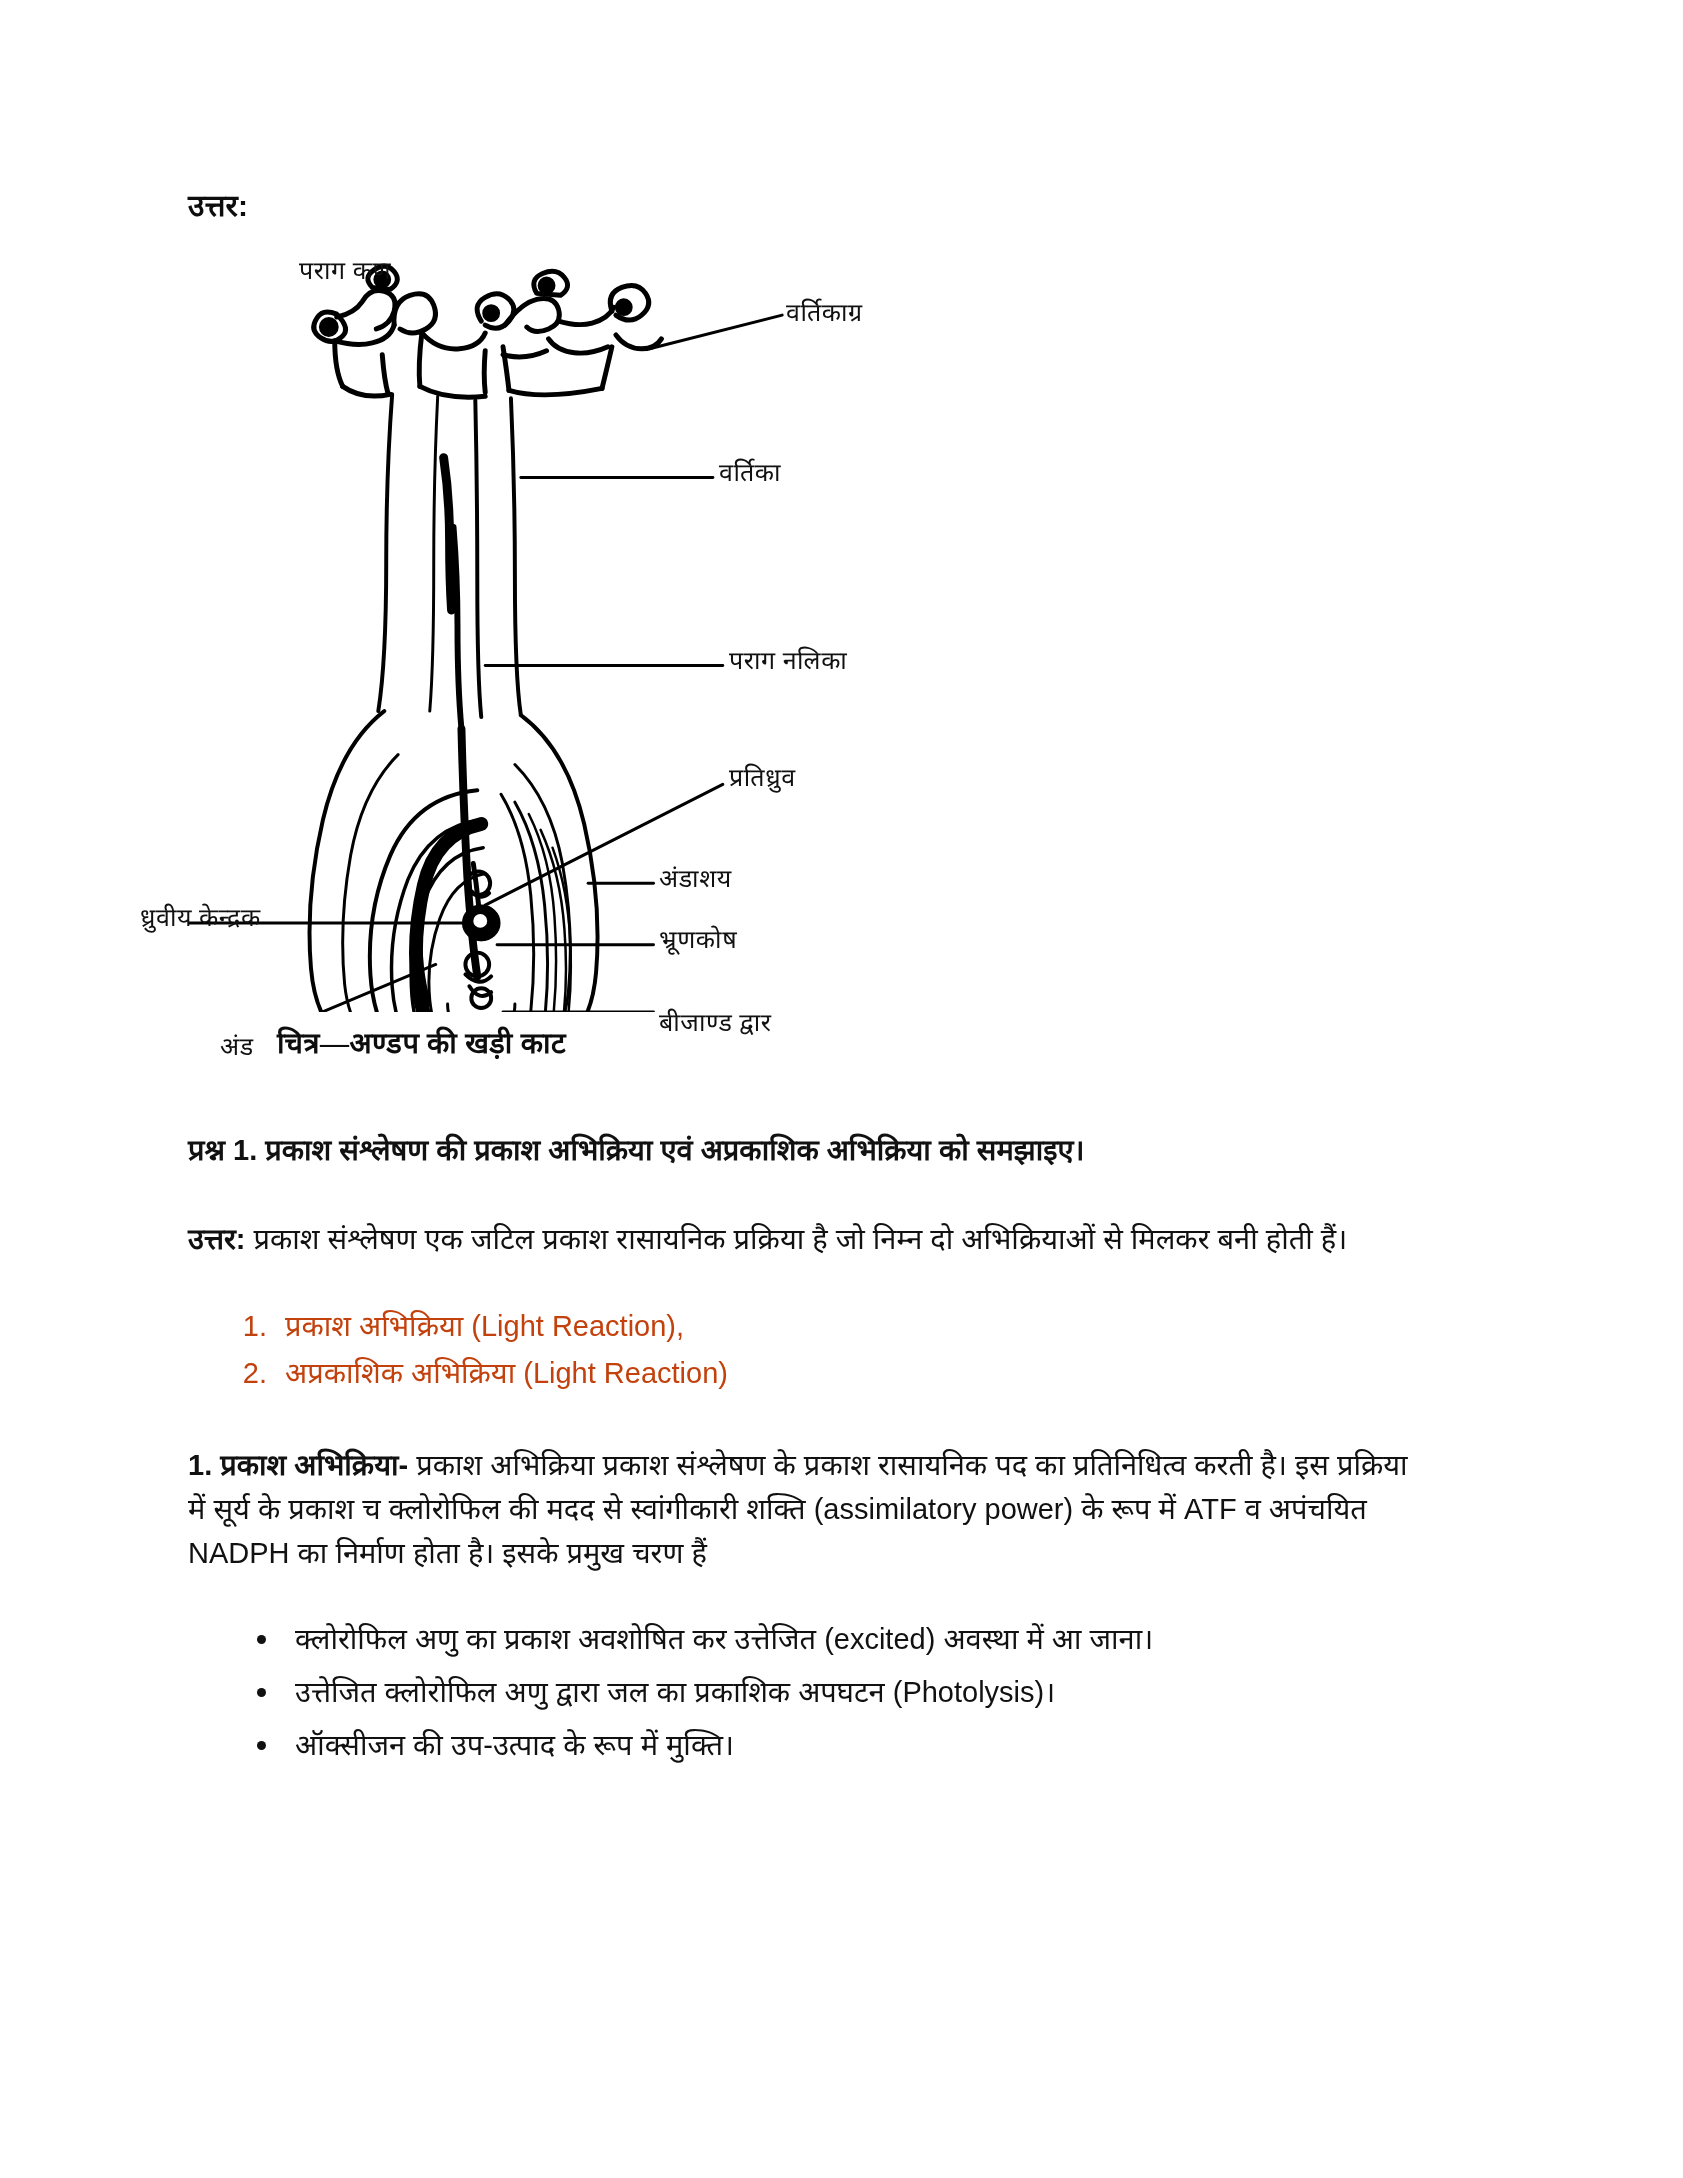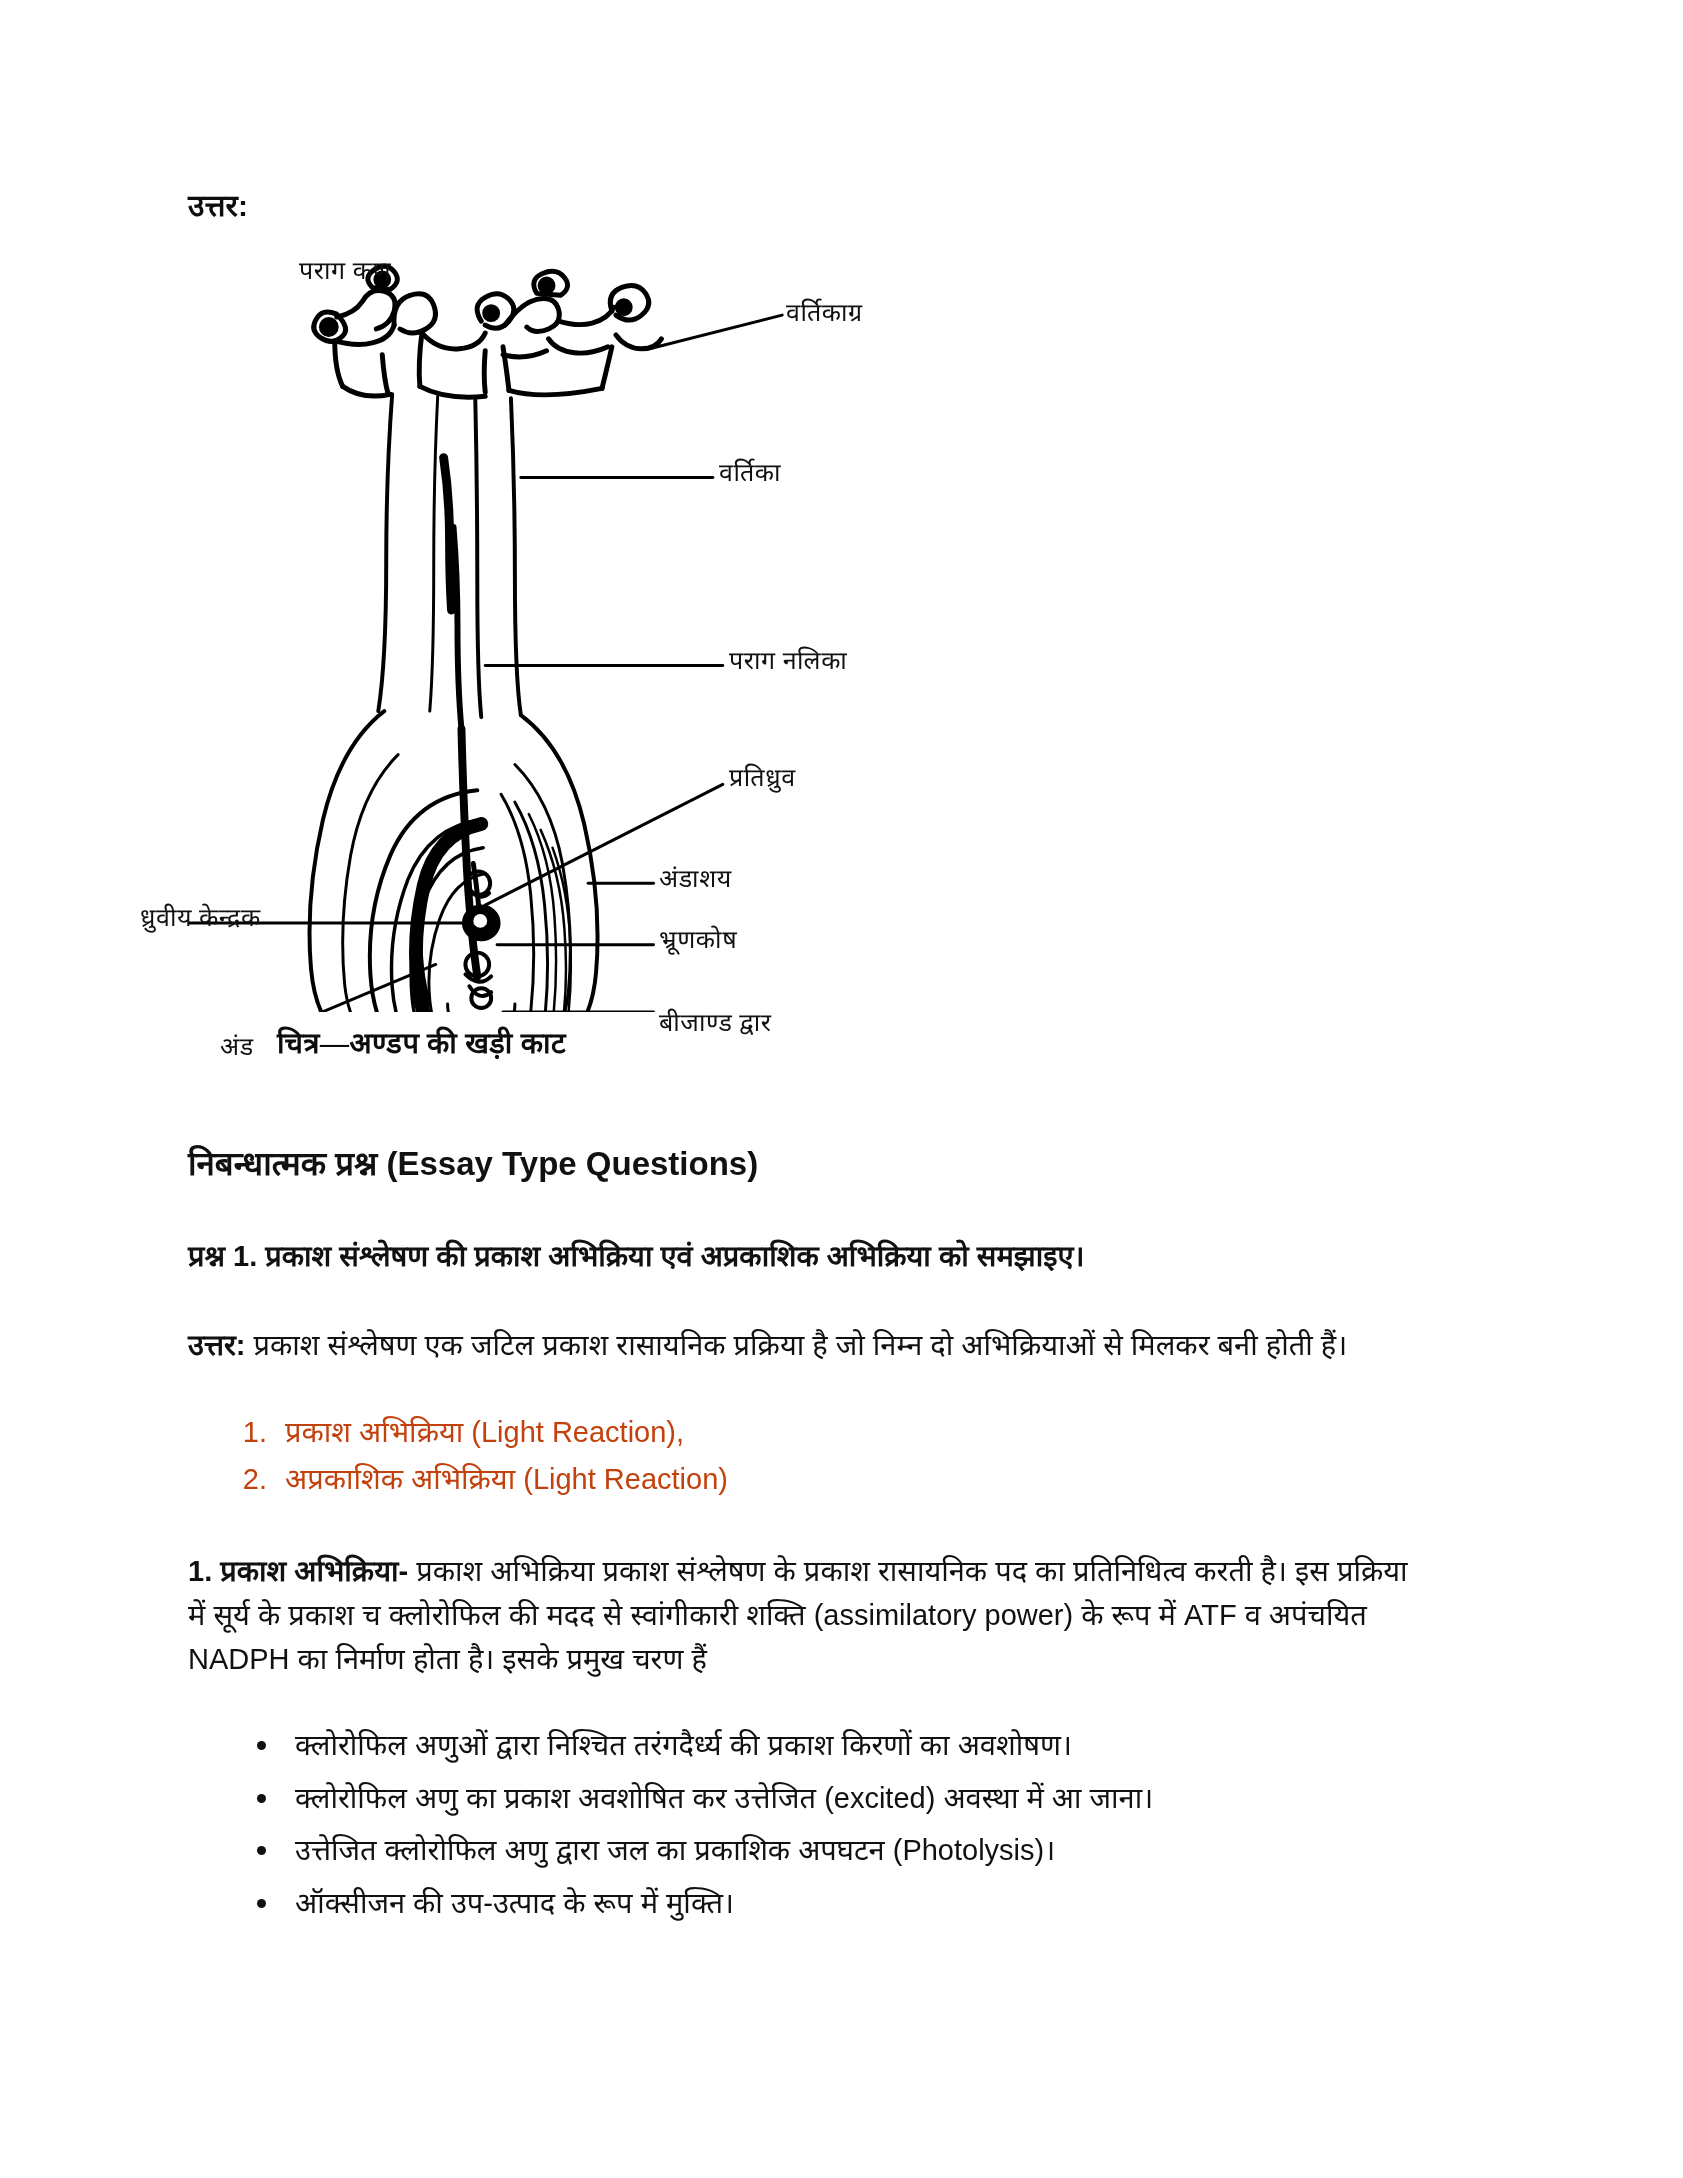--- a/index.html
+++ b/index.html
@@ -264,39 +264,37 @@
 
       <div class="dlabel" style="left:471px; top:758px;margin-top:16px;">बीजाण्ड द्वार</div>
 
       <div class="dlabel" style="left:-48px; top:669px;">ध्रुवीय केन्द्रक</div>
 
       <div class="dlabel" style="left:32px; top:798px;">अंड</div>
 
       <div class="figure-caption">चित्र—अण्डप की खड़ी काट</div>
     </div>
 
-    <h2 class="section-heading">निबन्धात्मक प्रश्न (Essay Type Questions)</h2>
 
     <p class="question">प्रश्न 1. प्रकाश संश्लेषण की प्रकाश अभिक्रिया एवं अप्रकाशिक अभिक्रिया को समझाइए।</p>
 
     <p class="para">
       <b>उत्तर:</b><span> प्रकाश संश्लेषण एक जटिल प्रकाश रासायनिक प्रक्रिया है जो निम्न दो अभिक्रियाओं से मिलकर बनी होती हैं।</span>
     </p>
 
     <ol class="num-list">
       <li>प्रकाश अभिक्रिया (Light Reaction),</li>
       <li>अप्रकाशिक अभिक्रिया (Light Reaction)</li>
     </ol>
 
     <p class="para">
       <b>1. प्रकाश अभिक्रिया-</b><span> प्रकाश अभिक्रिया प्रकाश संश्लेषण के प्रकाश रासायनिक पद का प्रतिनिधित्व करती है। इस प्रक्रिया में सूर्य के प्रकाश च क्लोरोफिल की मदद से स्वांगीकारी शक्ति (assimilatory power) के रूप में ATF व अपंचयित NADPH का निर्माण होता है। इसके प्रमुख चरण हैं</span>
     </p>
 
     <ul class="bullet-list">
-      <li>क्लोरोफिल अणुओं द्वारा निश्चित तरंगदैर्ध्य की प्रकाश किरणों का अवशोषण।</li>
       <li>क्लोरोफिल अणु का प्रकाश अवशोषित कर उत्तेजित (excited) अवस्था में आ जाना।</li>
       <li>उत्तेजित क्लोरोफिल अणु द्वारा जल का प्रकाशिक अपघटन (Photolysis)।</li>
       <li>ऑक्सीजन की उप-उत्पाद के रूप में मुक्ति।</li>
     </ul>
 
   </div>
 </div>
 
 
 </body></html>

